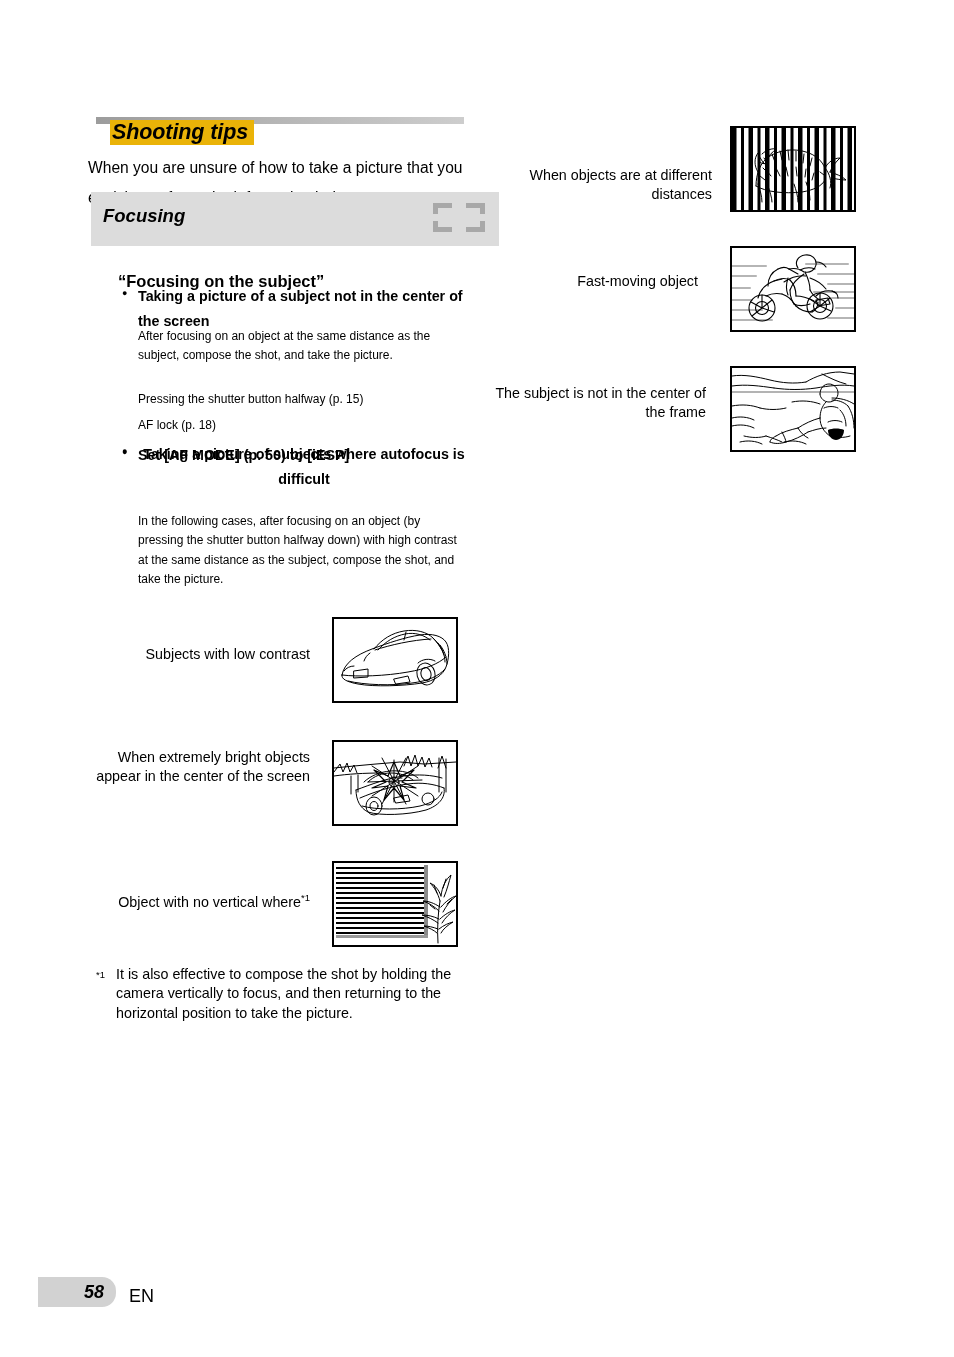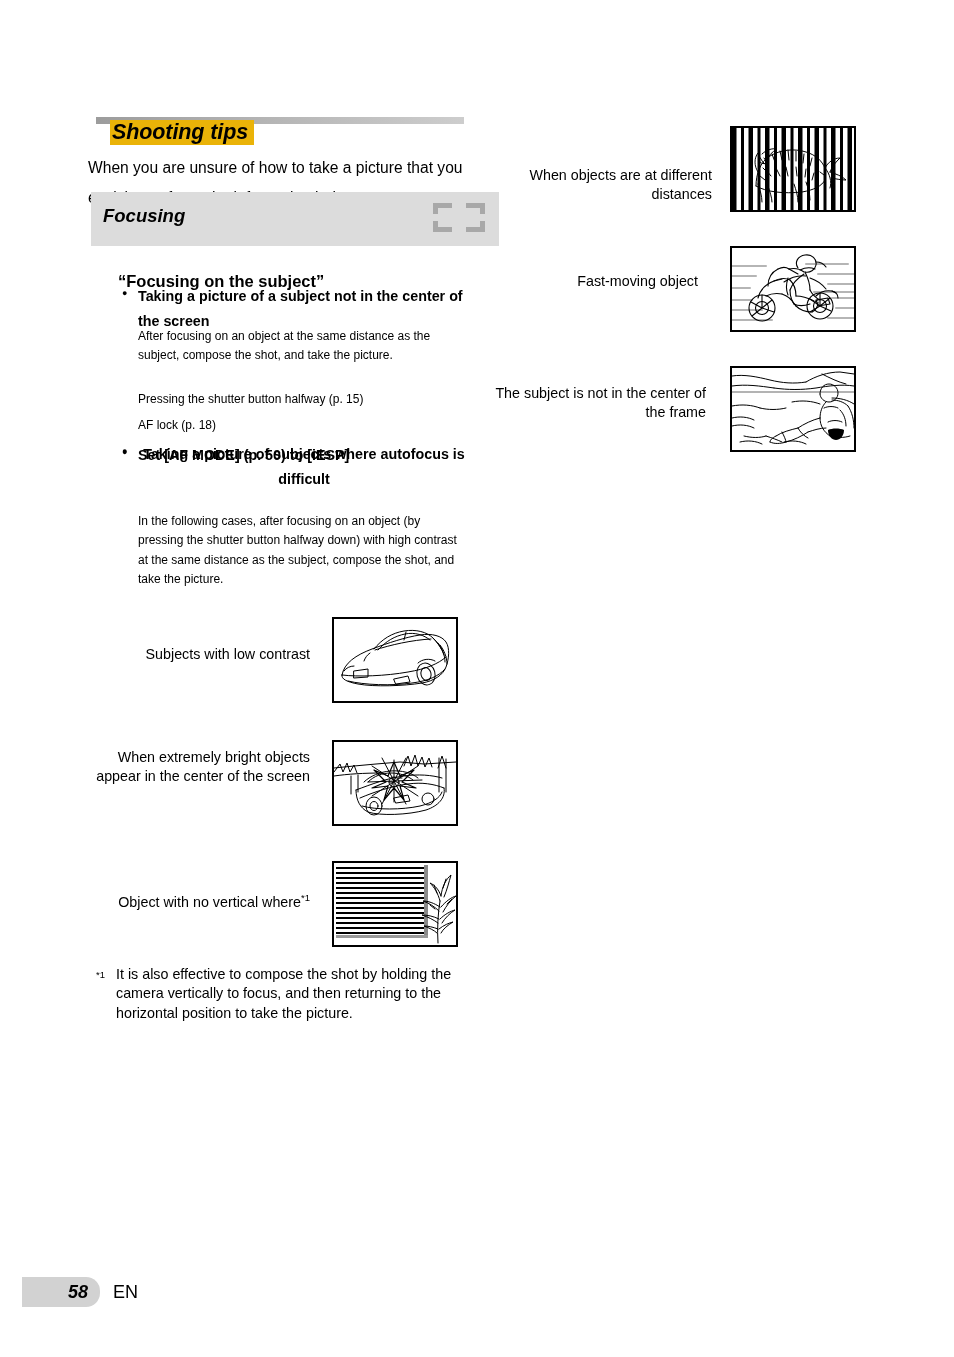--- a/index.html
+++ b/index.html
@@ -198,25 +198,25 @@
     position: absolute;
     left: 0;
     top: 0px;
     font-size: 9.5px;
     vertical-align: super;
   }
 
   
   #page-footer {
     position: absolute;
-    left: 22px;
+    left: 38px;
     top: 1277px;
     height: 30px;
     display: flex;
-    align-items: center;
+    align-items: flex-end;
   }
   #page-number-badge {
     width: 78px;
     height: 30px;
     background: #d2d2d2;
     border-radius: 0 14px 14px 0;
     display: flex;
     align-items: center;
     justify-content: flex-end;
     padding-right: 12px;

